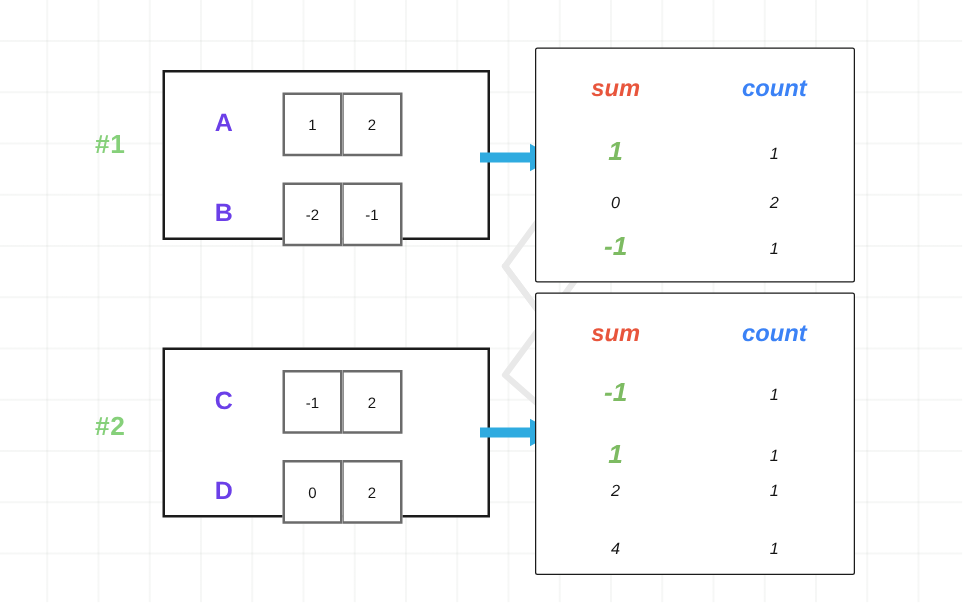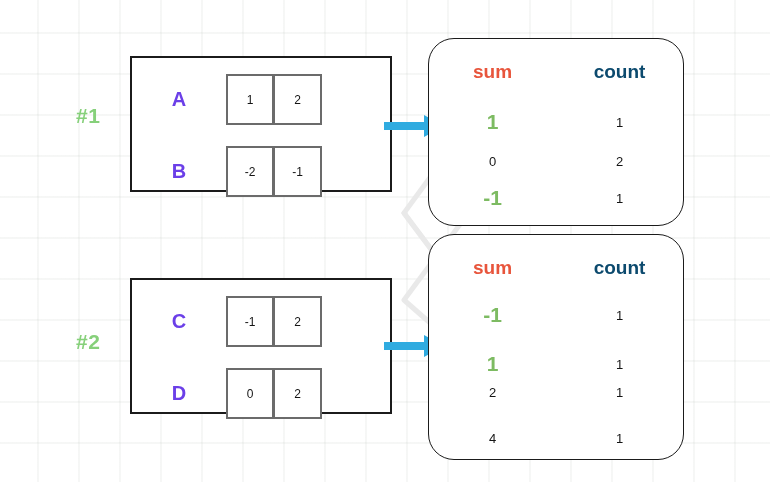--- a/index.html
+++ b/index.html
@@ -74,37 +74,38 @@
     color: #141414;
     background: #fff;
   }
   .cell + .cell { border-left-width: 1px; }
 
   
   .panel {
     position: absolute;
     background: #ffffff;
     border: 1.6px solid #1b1b1b;
-    border-radius: 26px;
+    border-radius: 2px;
     box-sizing: border-box;
+    font-style: italic;
   }
   .panel-head {
     position: absolute;
     top: 22px;
     left: 0;
     right: 0;
     display: flex;
   }
   .col-head {
     font-size: 19px;
     font-weight: 600;
     text-align: center;
   }
   .col-head.sum   { color: #e8553c; width: 130px; }
-  .col-head.count { color: #0c4a6e; width: 130px; }
+  .col-head.count { color: #3b82f6; width: 130px; }
   .prow {
     position: absolute;
     left: 0;
     right: 0;
     display: flex;
     align-items: center;
   }
   .pcell {
     width: 130px;
     text-align: center;

